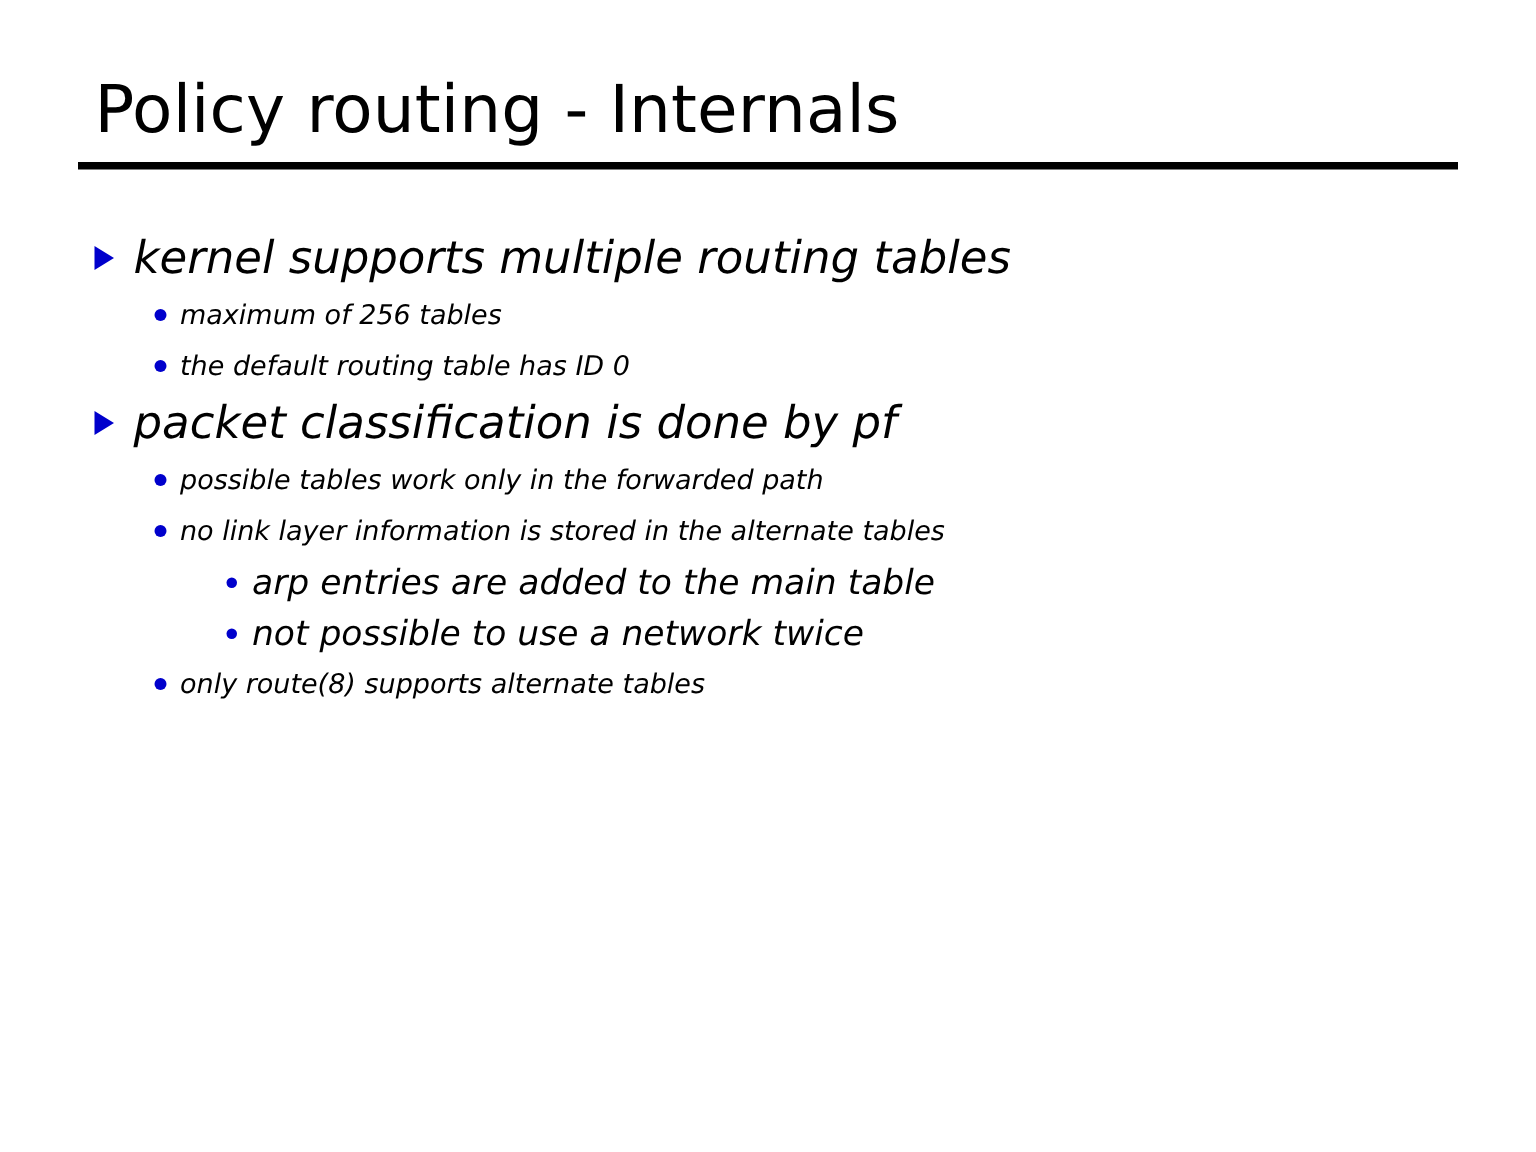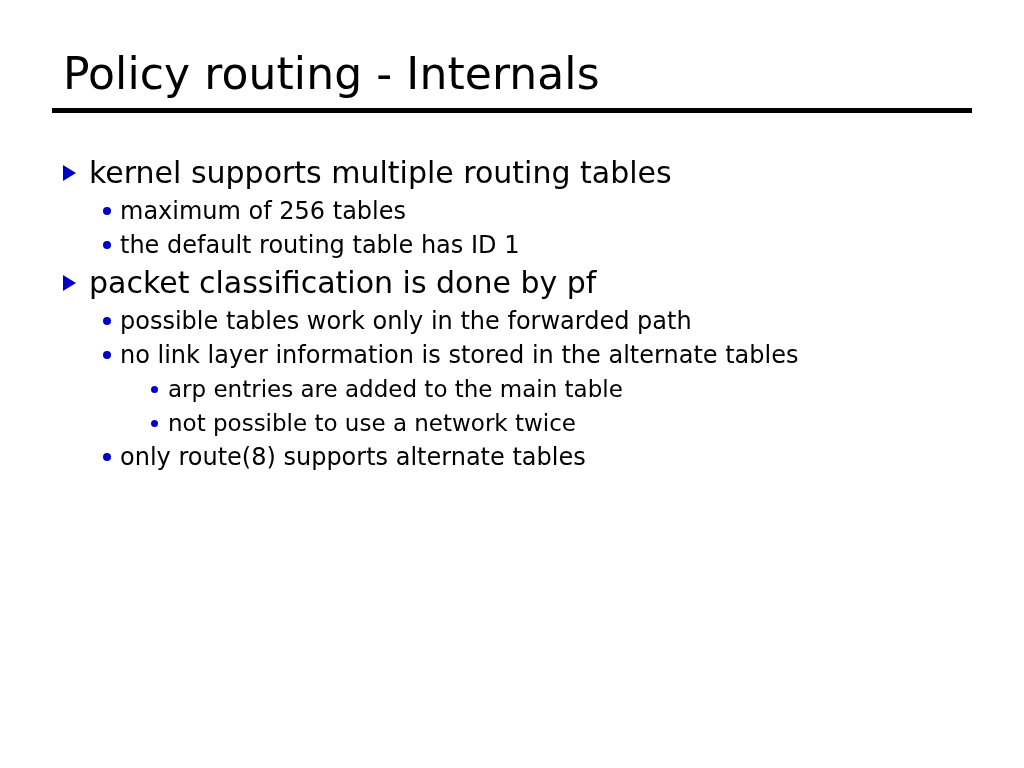--- a/index.html
+++ b/index.html
@@ -88,21 +88,21 @@
     width: 0;
     height: 0;
     border-top: 8px solid transparent;
     border-bottom: 8px solid transparent;
     border-left: 13px solid #0000cc;
     vertical-align: middle;
   }
 
   
   .lvl2 {
-    font-size: 24px;
+    font-size: 18px;
     line-height: 34px;
     padding-left: 40px;
   }
 
   .lvl2 .marker {
     flex: 0 0 auto;
     width: 17px;
     position: relative;
     top: -1px;
   }
@@ -132,20 +132,21 @@
   }
 
   .lvl3 .dot {
     width: 7px;
     height: 7px;
   }
 
   .btext {
     flex: 1 1 auto;
     white-space: nowrap;
+    font-style: italic;
   }
 </style>
 </head>
 <body>
 
 <div id="slide">
 
   <div id="title-block">
     <h1 id="slide-title">Policy routing - Internals</h1>
     <div id="title-rule"></div>
@@ -157,21 +158,21 @@
       <div class="bullet lvl1">
         <span class="marker"><span class="tri"></span></span>
         <span class="btext">kernel supports multiple routing tables</span>
       </div>
       <div class="bullet lvl2">
         <span class="marker"><span class="dot"></span></span>
         <span class="btext">maximum of 256 tables</span>
       </div>
       <div class="bullet lvl2">
         <span class="marker"><span class="dot"></span></span>
-        <span class="btext">the default routing table has ID 1</span>
+        <span class="btext">the default routing table has ID 0</span>
       </div>
     </div>
 
     <div class="group">
       <div class="bullet lvl1">
         <span class="marker"><span class="tri"></span></span>
         <span class="btext">packet classification is done by pf</span>
       </div>
     </div>
 

